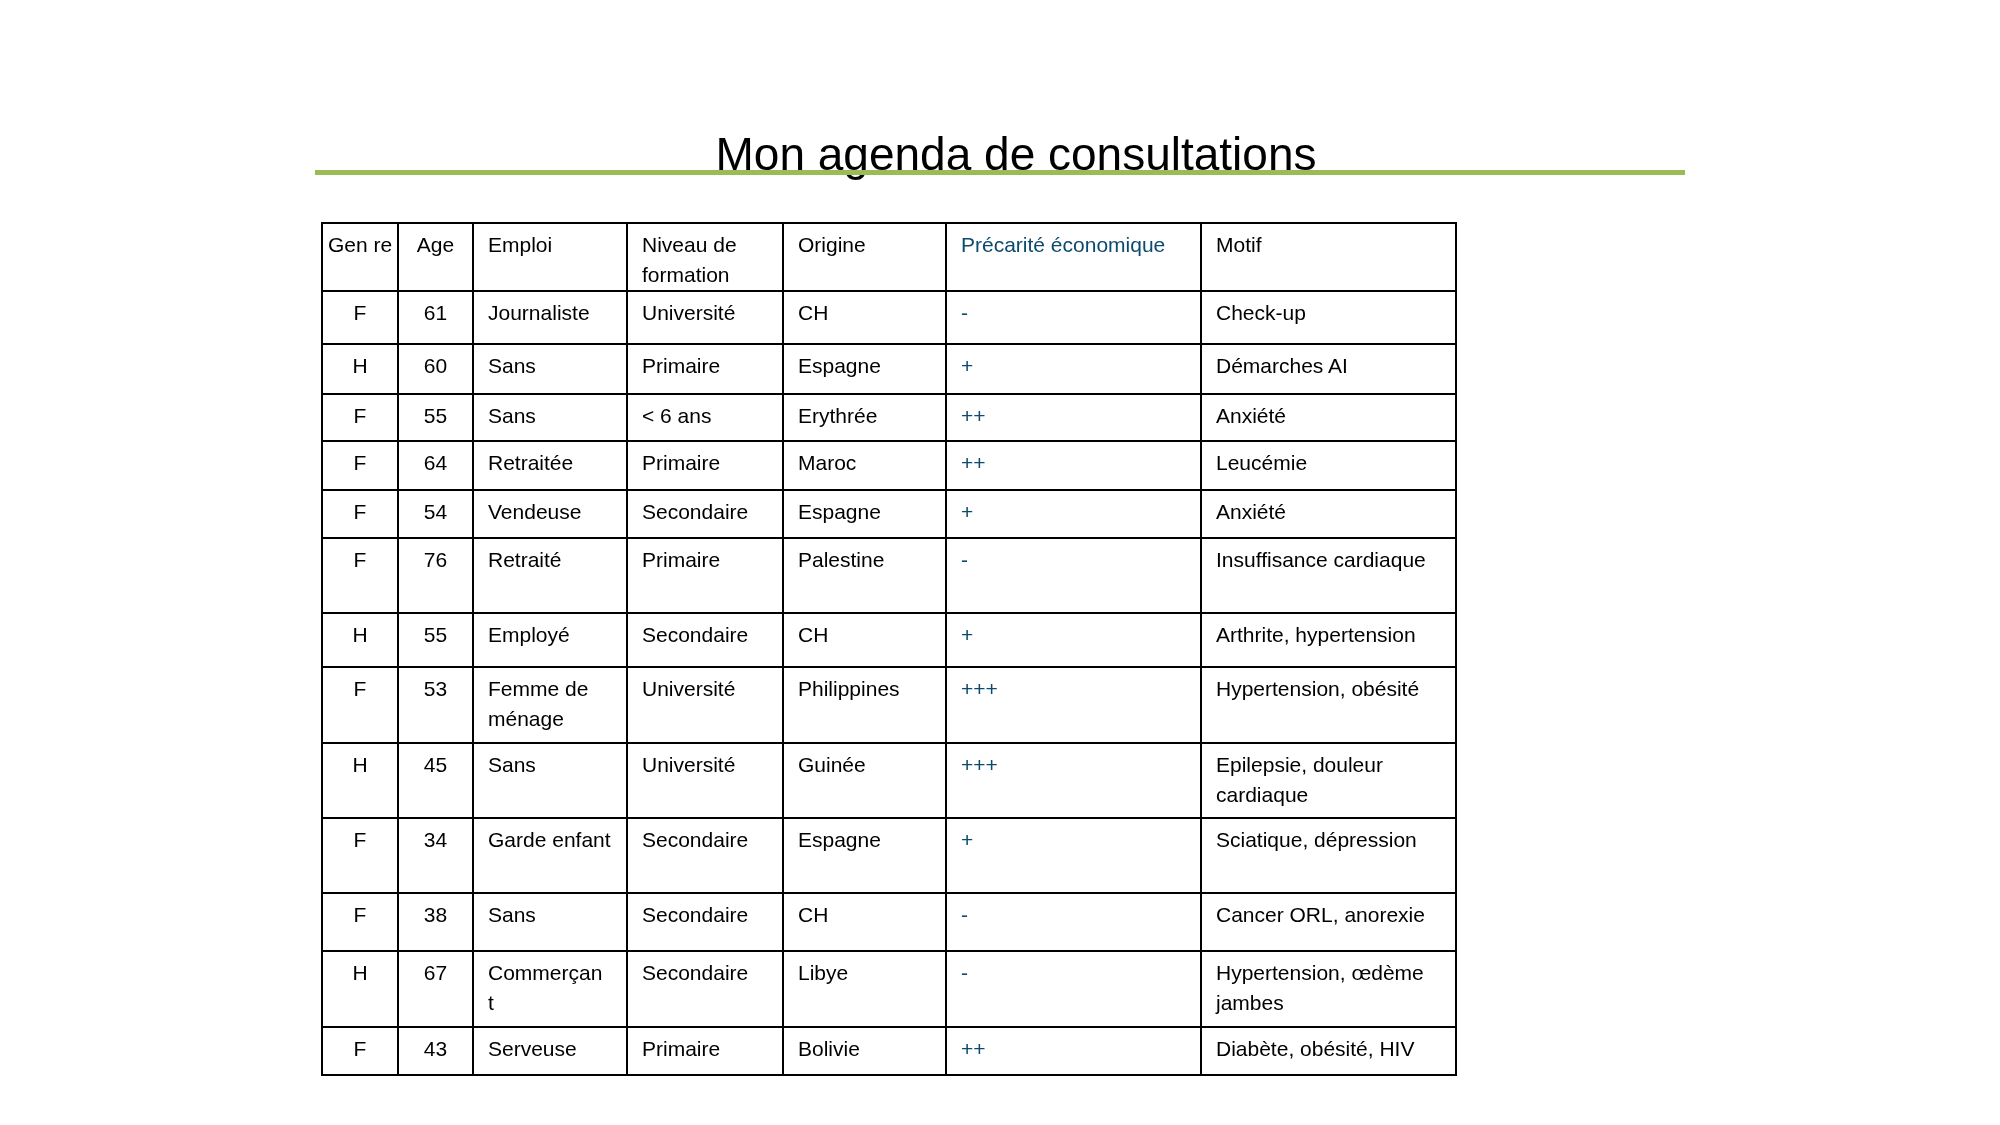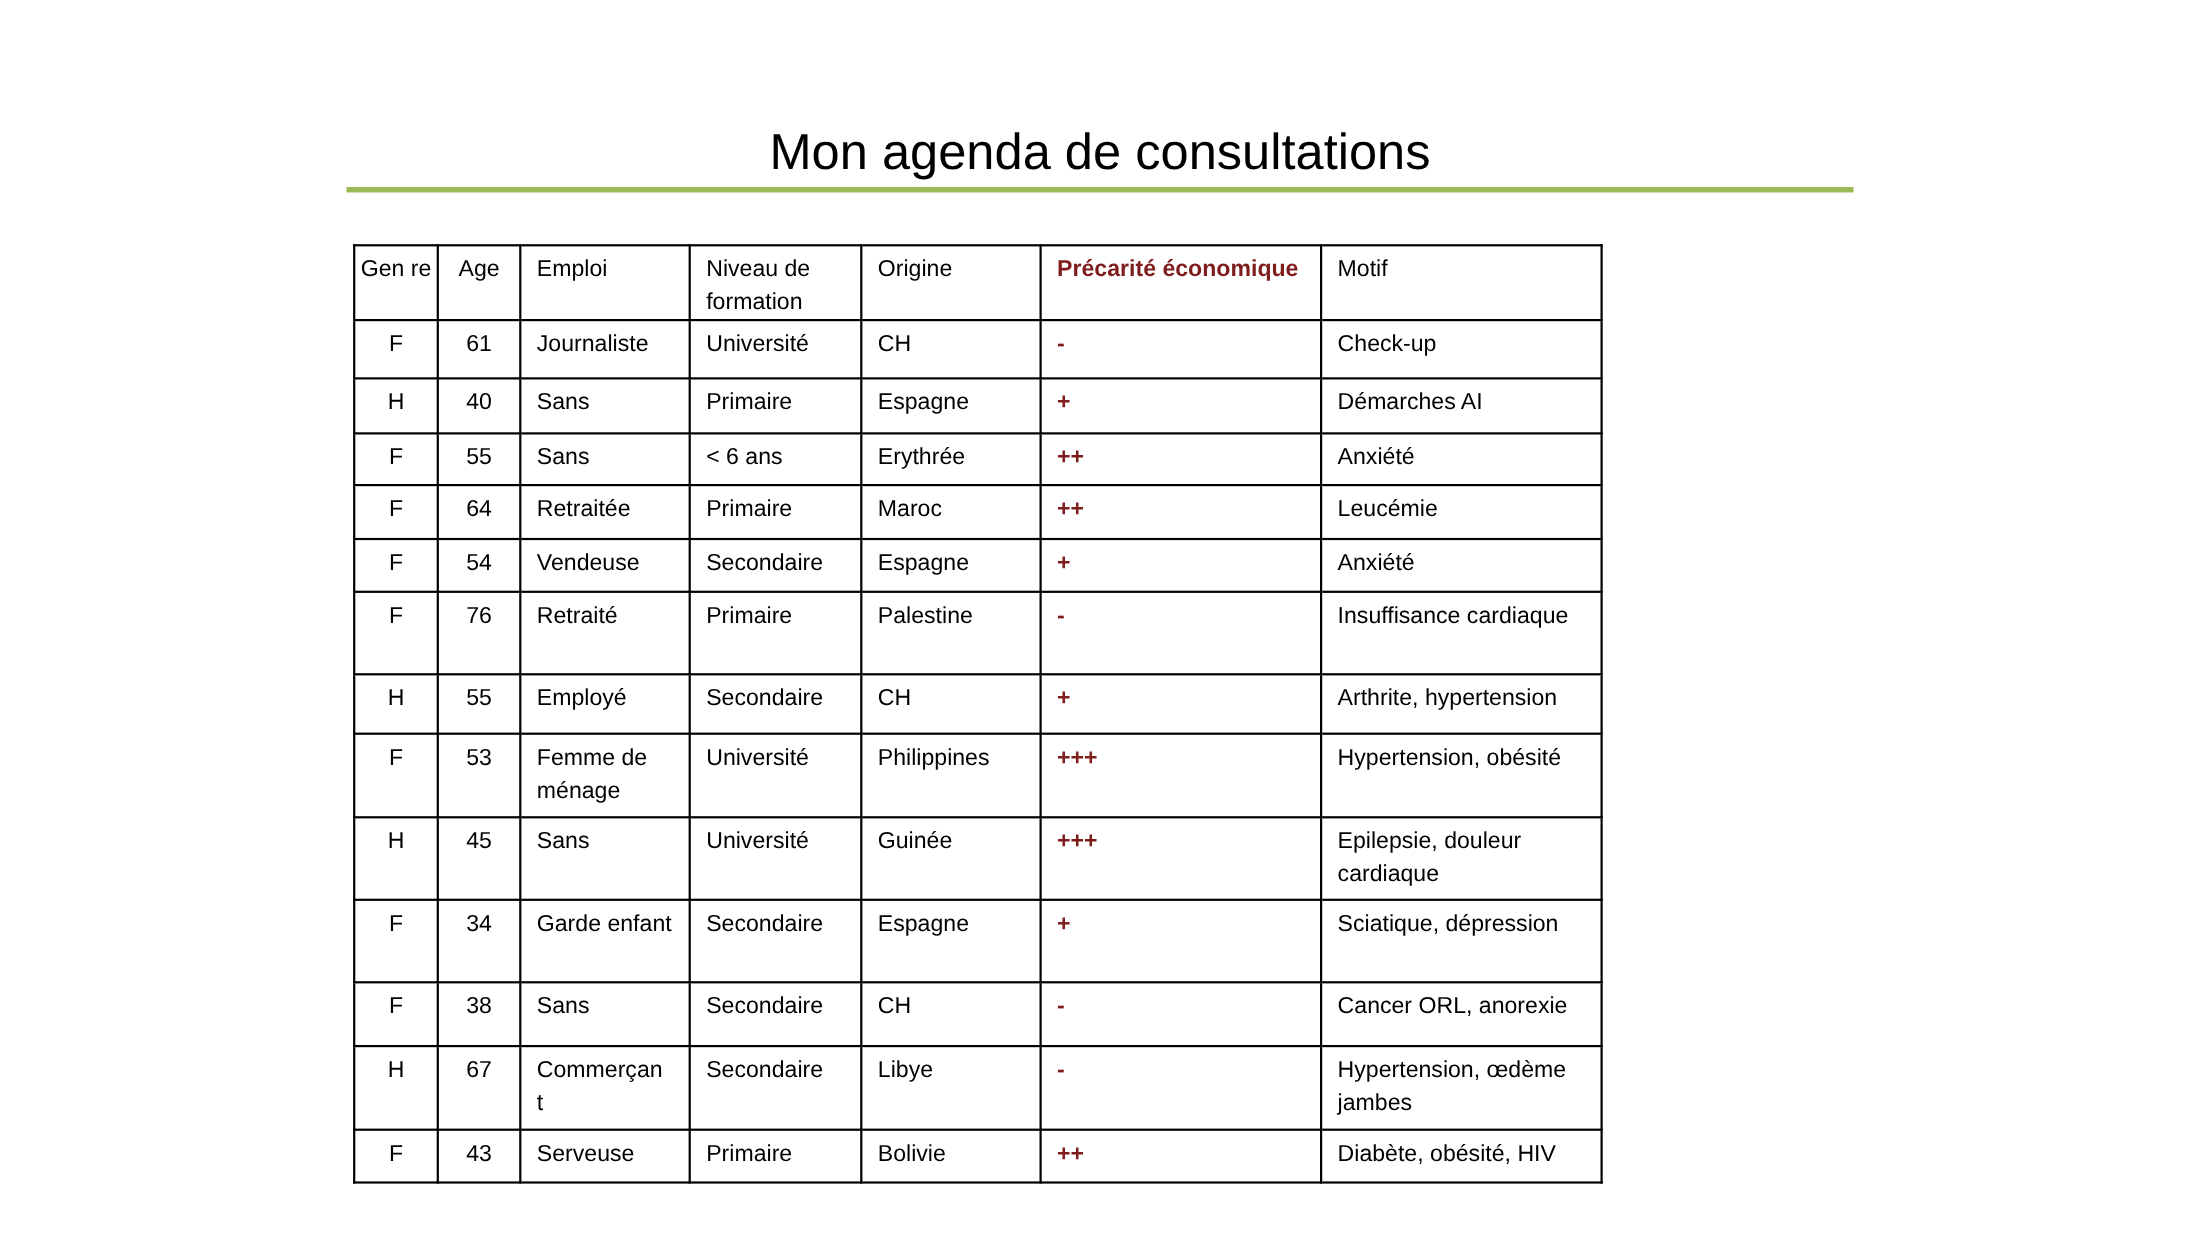--- a/index.html
+++ b/index.html
@@ -18,21 +18,21 @@
     .slide-title {
       position: absolute;
       left: 315px;
       width: 1370px;
       top: 108px;
       text-align: center;
       font-size: 46px;
       line-height: 60px;
       font-weight: normal;
       letter-spacing: 0px;
-      margin: 0;
+      margin: 16px;
     }
     .title-rule {
       position: absolute;
       left: 315px;
       top: 170px;
       width: 1370px;
       height: 5px;
       background: #9bbb59;
     }
     table.agenda {
@@ -47,21 +47,21 @@
     table.agenda td, table.agenda th {
       border: 2.5px solid #000;
       vertical-align: top;
       text-align: left;
       padding: 6px 14px 0 14px;
       font-weight: normal;
       overflow: hidden;
       box-sizing: border-box;
     }
     table.agenda .c-center { text-align: center; padding-left: 4px; padding-right: 4px; }
-    table.agenda .red { color: #7f1d1d; font-weight: bold; }
+    table.agenda .red { color: #0c4a6e; }
   </style>
 </head>
 <body>
 
 <h1 class="slide-title">Mon agenda de consultations</h1>
 <div class="title-rule"></div>
 
 <table class="agenda">
   <colgroup>
     <col style="width:76px">
@@ -88,21 +88,21 @@
     <td class="c-center">F</td>
     <td class="c-center">61</td>
     <td>Journaliste</td>
     <td>Université</td>
     <td>CH</td>
     <td class="red">-</td>
     <td>Check-up</td>
   </tr>
       <tr style="height: 50px;">
     <td class="c-center">H</td>
-    <td class="c-center">40</td>
+    <td class="c-center">60</td>
     <td>Sans</td>
     <td>Primaire</td>
     <td>Espagne</td>
     <td class="red">+</td>
     <td>Démarches AI</td>
   </tr>
       <tr style="height: 47px;">
     <td class="c-center">F</td>
     <td class="c-center">55</td>
     <td>Sans</td>

